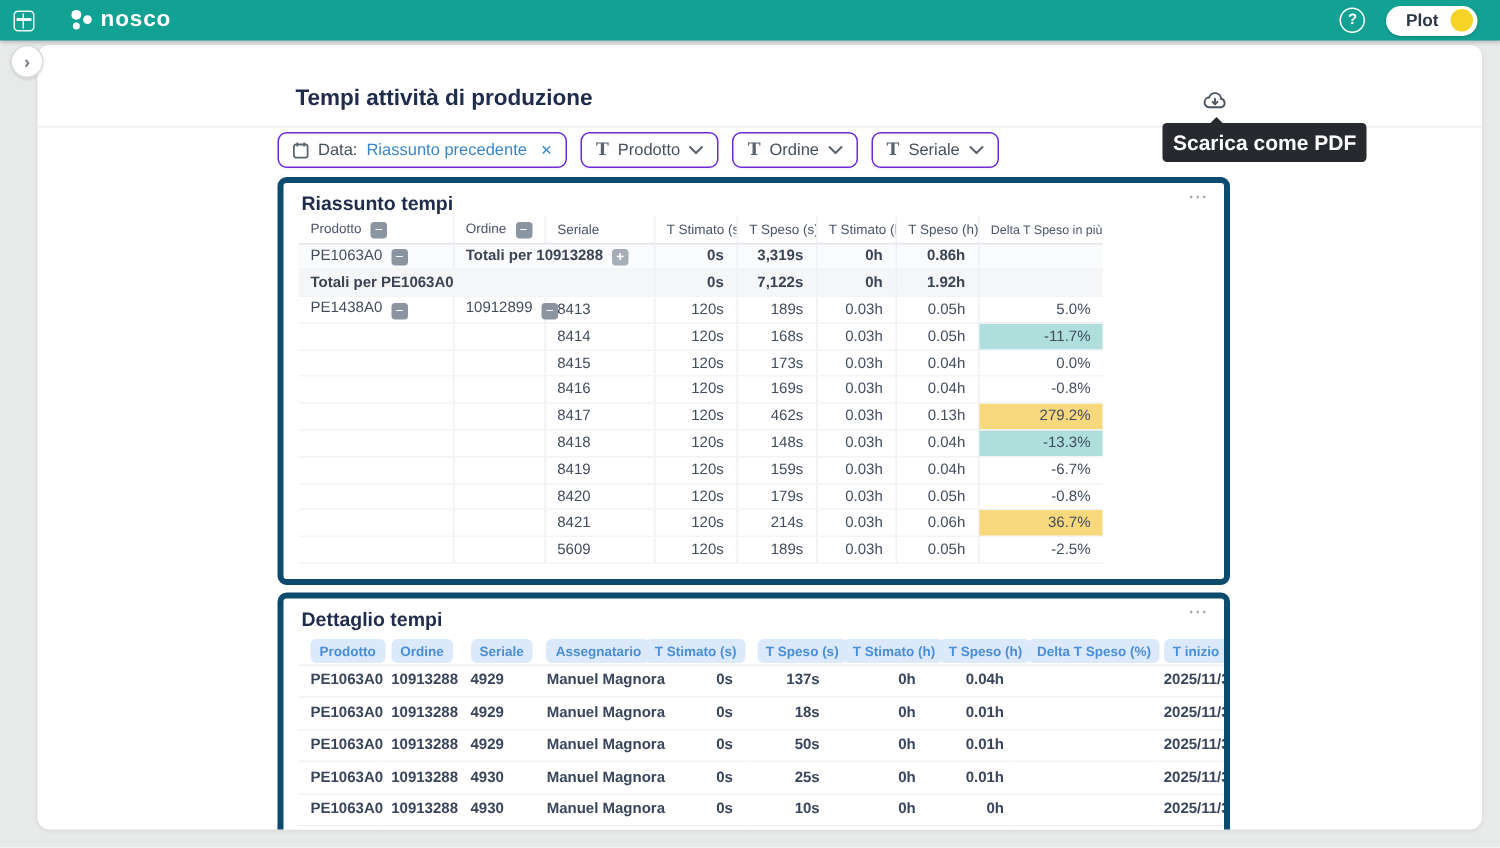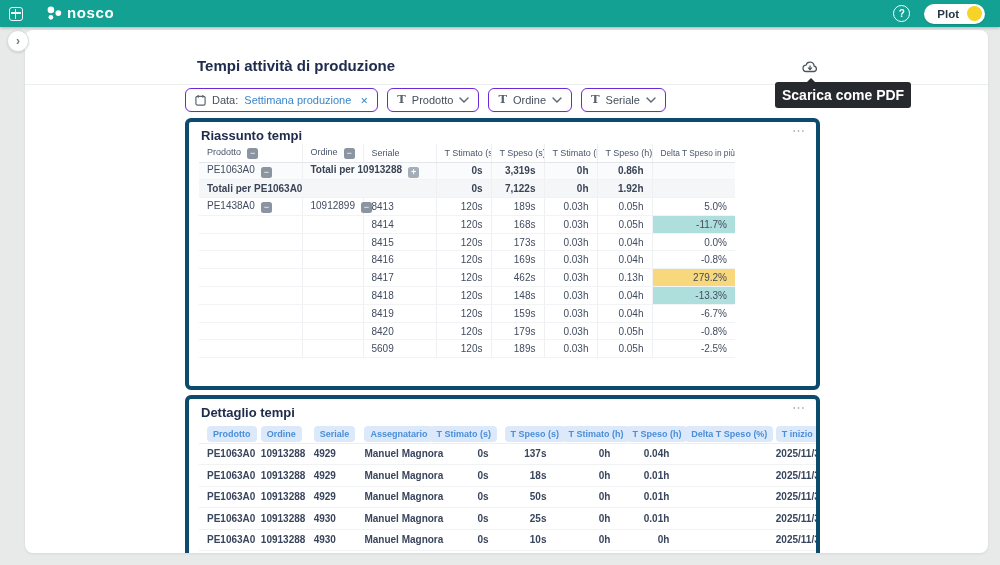--- a/index.html
+++ b/index.html
@@ -138,21 +138,21 @@
 
     <div class="filters">
       <div class="chip">
         <span>
           <svg width="11" height="12" viewBox="0 0 12 13" fill="none" stroke="#5a6570" stroke-width="1.3">
             <rect x="1" y="2.5" width="10" height="9.5" rx="1.5"></rect>
             <path d="M3.5 1v3M8.5 1v3"></path>
           </svg>
         </span>
         <span>Data:</span>
-        <span class="value">Settimana produzione</span>
+        <span class="value">Riassunto precedente</span>
         <span class="x">✕</span>
       </div>
       <div class="chip">
         <span class="t-ico">T</span>
         <span>Prodotto</span>
         <span>
           <svg width="10" height="6" viewBox="0 0 10 6" fill="none" stroke="#5a6570" stroke-width="1.4" stroke-linecap="round">
               <path d="M1 1l4 4 4-4"></path>
             </svg>
         </span>
@@ -297,20 +297,30 @@
               <td><span>8420</span></td>
               <td class="r"><span>120s</span></td>
               <td class="r"><span>179s</span></td>
               <td class="r"><span>0.03h</span></td>
               <td class="r"><span>0.05h</span></td>
               <td class="r"><span>-0.8%</span></td>
             </tr>
             <tr>
               <td><span></span></td>
               <td><span></span></td>
+              <td><span>8421</span></td>
+              <td class="r"><span>120s</span></td>
+              <td class="r"><span>214s</span></td>
+              <td class="r"><span>0.03h</span></td>
+              <td class="r"><span>0.06h</span></td>
+              <td class="r hl-pos"><span>36.7%</span></td>
+            </tr>
+            <tr>
+              <td><span></span></td>
+              <td><span></span></td>
               <td><span>5609</span></td>
               <td class="r"><span>120s</span></td>
               <td class="r"><span>189s</span></td>
               <td class="r"><span>0.03h</span></td>
               <td class="r"><span>0.05h</span></td>
               <td class="r"><span>-2.5%</span></td>
             </tr>
           </tbody>
       </table>
     </div>

